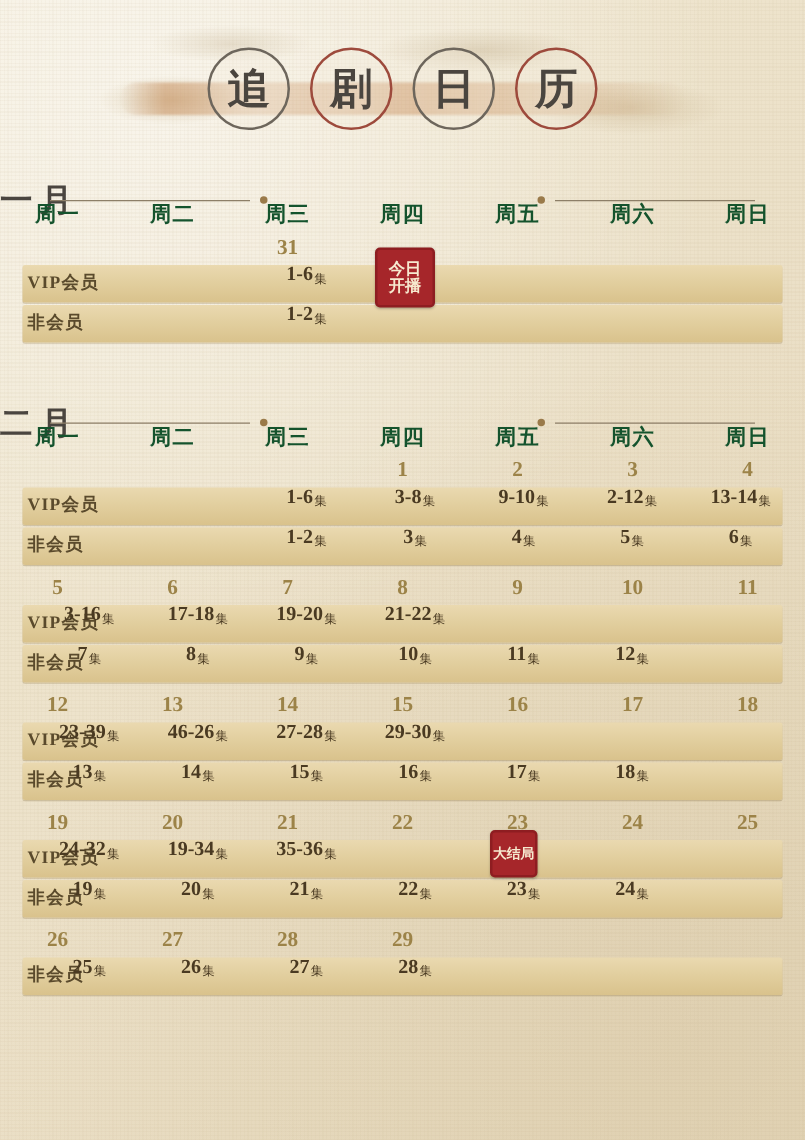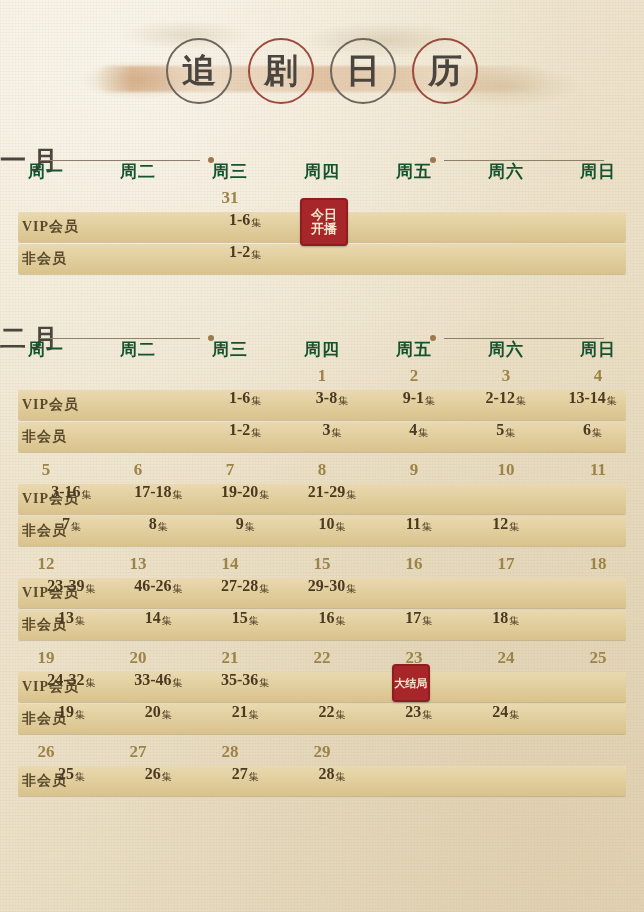--- a/index.html
+++ b/index.html
@@ -224,21 +224,21 @@
         <div class="cell"></div>
         <div class="cell">
           <span>1-6</span>
           <small>集</small>
         </div>
         <div class="cell">
           <span>3-8</span>
           <small>集</small>
         </div>
         <div class="cell">
-          <span>9-1</span>
+          <span>9-10</span>
           <small>集</small>
         </div>
         <div class="cell">
           <span>2-12</span>
           <small>集</small>
         </div>
         <div class="cell">
           <span>13-14</span>
           <small>集</small>
         </div>
@@ -287,21 +287,21 @@
         </div>
         <div class="cell">
           <span>17-18</span>
           <small>集</small>
         </div>
         <div class="cell">
           <span>19-20</span>
           <small>集</small>
         </div>
         <div class="cell">
-          <span>21-29</span>
+          <span>21-22</span>
           <small>集</small>
         </div>
         <div class="cell"></div>
         <div class="cell"></div>
         <div class="cell"></div>
       </div>
       <div class="band" style="top: 516px;"></div>
       <div class="bandlabel" style="top: 516px;">非会员</div>
       <div class="bandcells" style="top: 516px;">
         <div class="cell">
@@ -401,21 +401,21 @@
         <span>25</span>
       </div>
       <div class="band" style="top: 672px;"></div>
       <div class="bandlabel" style="top: 672px;">VIP会员</div>
       <div class="bandcells" style="top: 672px;">
         <div class="cell">
           <span>24-32</span>
           <small>集</small>
         </div>
         <div class="cell">
-          <span>33-46</span>
+          <span>19-34</span>
           <small>集</small>
         </div>
         <div class="cell">
           <span>35-36</span>
           <small>集</small>
         </div>
         <div class="cell"></div>
         <div class="cell"></div>
         <div class="cell"></div>
         <div class="cell"></div>

